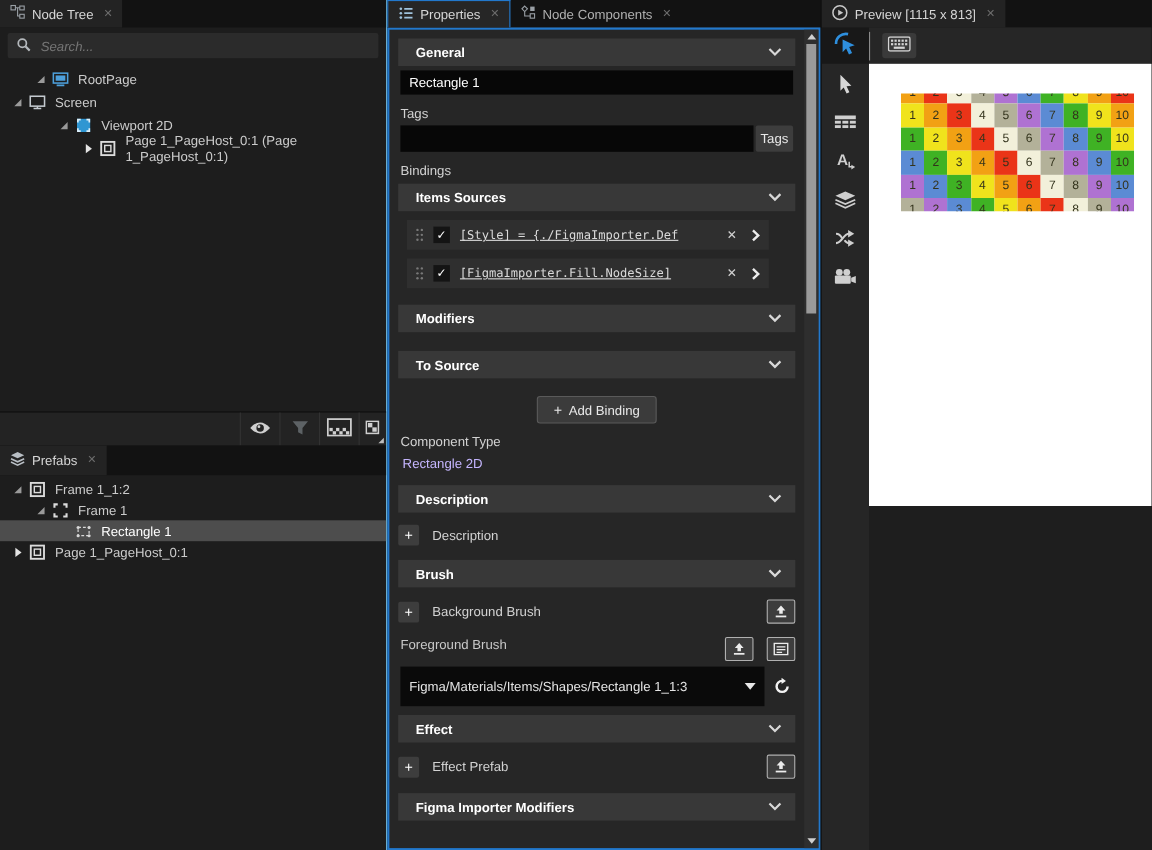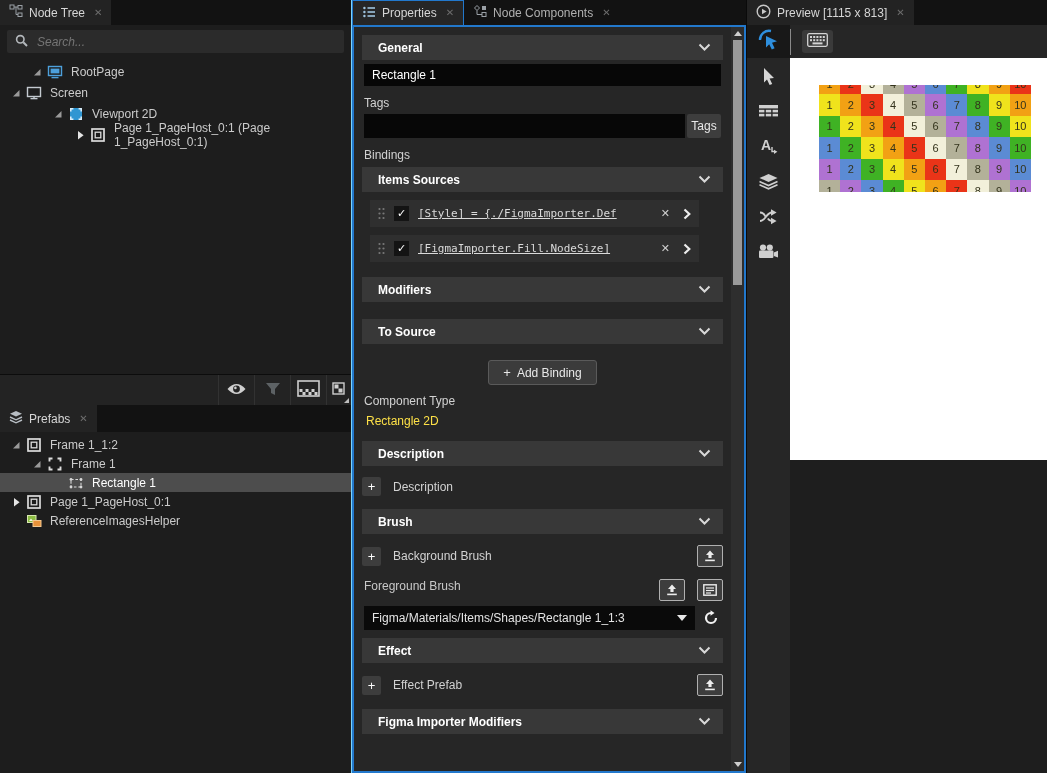--- a/index.html
+++ b/index.html
@@ -60,30 +60,30 @@
   .tags-btn{width:34px;height:24px;background:#3d3d3d;color:#e8e8e8;display:flex;align-items:center;justify-content:center;border-radius:2px}
 
   .bind-row{margin:8px 32px 0 16px;height:27px;background:#2f2f2f;display:flex;align-items:center;padding:0 8px;gap:9px}
   .bind-row .drag{display:flex;flex:none}
   .bind-check{width:15px;height:15px;background:#141414;color:#fff;font-size:11px;display:flex;align-items:center;justify-content:center;flex:none}
   .bind-expr{flex:1;font-family:"DejaVu Sans Mono",monospace;font-size:11px;color:#dadada;text-decoration:underline;white-space:nowrap;overflow:hidden}
   .bind-x{color:#d0d0d0;font-size:11px;flex:none;padding:0 2px}
   .bind-go{flex:none;display:flex;padding-left:2px}
 
   .add-binding{margin:16px auto 0 auto;display:flex;align-items:center;gap:6px;width:max-content;background:#3b3b3b;border:1px solid #5a5a5a;border-radius:3px;padding:4px 14px;color:#e8e8e8}
-  .dim-value{margin:6px 10px 0 12px;color:#fde047}
+  .dim-value{margin:6px 10px 0 12px;color:#c4b5fd}
 
   .plus-row{margin:11px 8px 0 8px;display:flex;align-items:center}
   .plus-btn{width:19px;height:19px;background:#3d3d3d;border-radius:2px;color:#fff;font-size:13px;display:flex;align-items:center;justify-content:center;flex:none}
   .plus-row .plus-label{margin-left:12px;color:#d2d2d2}
   .mini-btn{width:24px;height:20px;background:#3d3d3d;border:1px solid #b0b0b0;border-radius:2px;display:flex;align-items:center;justify-content:center;flex:none}
   .spacer{flex:1}
   .label-row{margin:12px 8px 0 10px;display:flex;align-items:flex-start;gap:12px}
   .dd-row{margin:5px 8px 0 10px;display:flex;align-items:center;gap:4px}
-  .dropdown{flex:1;height:24px;background:#0a0a0a;color:#e4e4e4;display:flex;align-items:center;padding:0 8px;gap:6px}
+  .dropdown{flex:1;height:36px;background:#0a0a0a;color:#e4e4e4;display:flex;align-items:center;padding:0 8px;gap:6px}
   .dropdown .dd-label{flex:1;white-space:nowrap;overflow:hidden}
   .dd-chev{width:0;height:0;border-left:5px solid transparent;border-right:5px solid transparent;border-top:6px solid #e8e8e8;flex:none}
   .round-btn{width:24px;height:24px;display:flex;align-items:center;justify-content:center;flex:none}
 
   
   #preview-toolbar{position:absolute;top:25px;left:0;right:0;height:33px;background:#262626;display:flex;align-items:center}
   #interact-btn{width:43px;height:33px;display:flex;align-items:center;justify-content:center;background:#181818}
   .vsep{width:1px;height:26px;background:#8a8a8a;margin:0 0 0 0}
   #keyboard-btn{margin-left:11px;width:31px;height:23px;background:#3a3a3a;border-radius:3px;display:flex;align-items:center;justify-content:center}
   #vstrip{position:absolute;top:58px;left:0;bottom:0;width:43px;background:#262626;display:flex;flex-direction:column;align-items:center;padding-top:9px;gap:13px}
@@ -278,31 +278,20 @@
                 <path d="M3 1 V9.4 L8.6 5.2 Z" fill="#e4e4e4"></path>
               </svg>
             </span>
             <span class="titem-icon">
               <svg width="16" height="16" viewBox="0 0 16 16">
                 <rect x="2" y="2" width="12" height="12" fill="none" stroke="#dcdcdc" stroke-width="1.7"></rect>
                 <rect x="5.2" y="5.2" width="5.6" height="5.6" fill="none" stroke="#dcdcdc" stroke-width="1.3"></rect>
               </svg>
             </span>
             <span class="titem-label">Page 1_PageHost_0:1</span>
-          </div>
-          <div class="tree-row" style="padding-left: 8px;">
-            <span class="expander"></span>
-            <span class="titem-icon">
-              <svg width="16" height="16" viewBox="0 0 16 16">
-                <rect x="1.5" y="2.5" width="8.5" height="7" fill="#8bbb42" stroke="#d8e8b0" stroke-width="1"></rect>
-                <path d="M3 8 L5 5.5 7 8 Z" fill="#f2f6e4"></path>
-                <rect x="7" y="7.5" width="8" height="6" fill="#e8923a" stroke="#f4c890" stroke-width="1"></rect>
-              </svg>
-            </span>
-            <span class="titem-label">ReferenceImagesHelper</span>
           </div>
         </div>
     </div>
   </div>
 
   <div class="col" id="col-mid">
     <div class="tabbar">
       <div class="tab blue-active">
         <span><svg width="14" height="14" viewBox="0 0 14 14">
               <g fill="#9fc3de">

